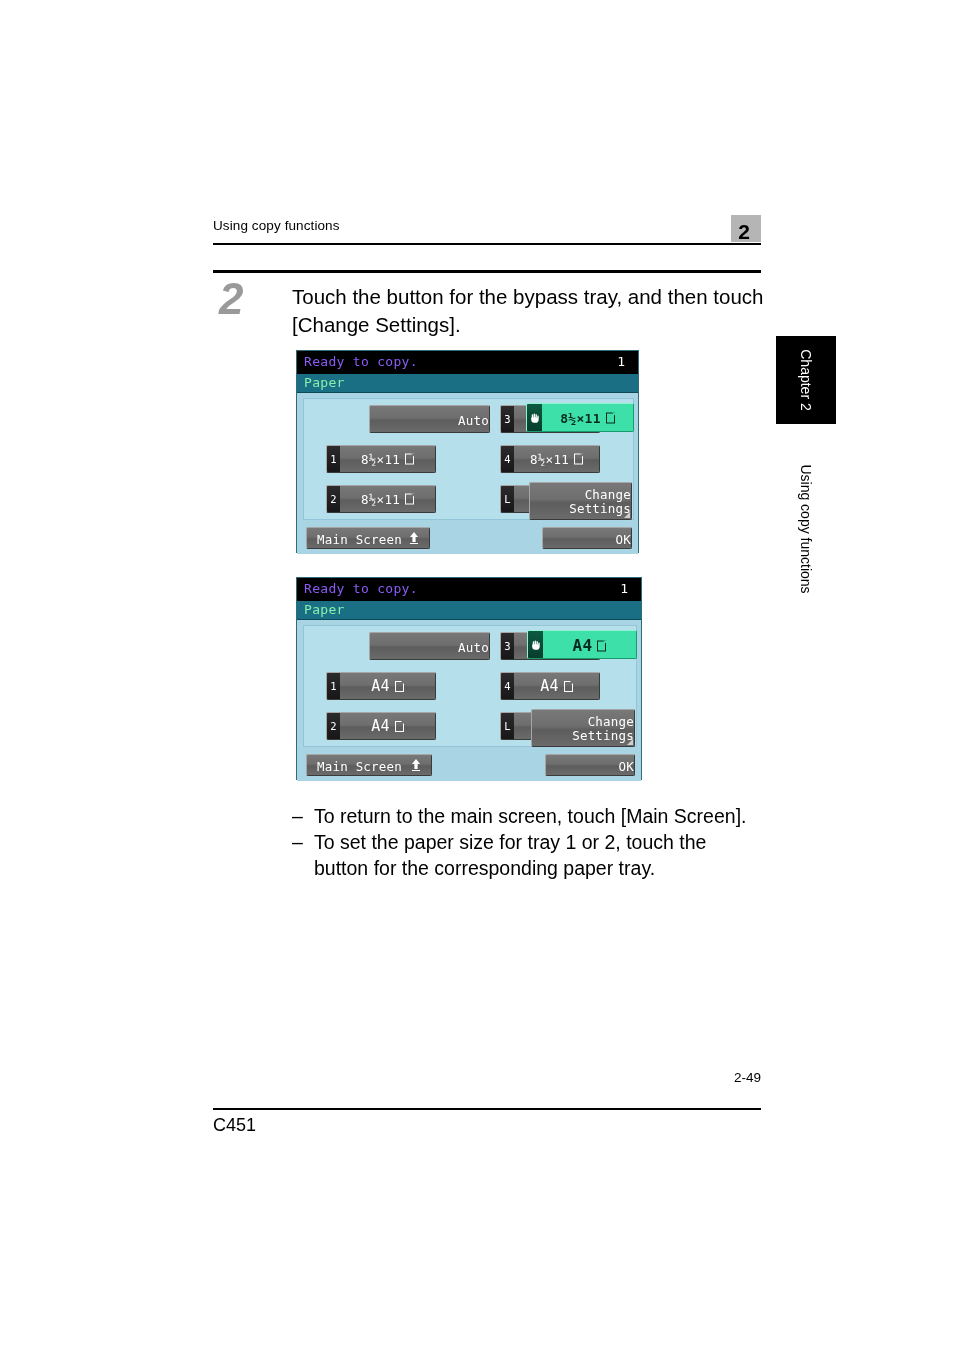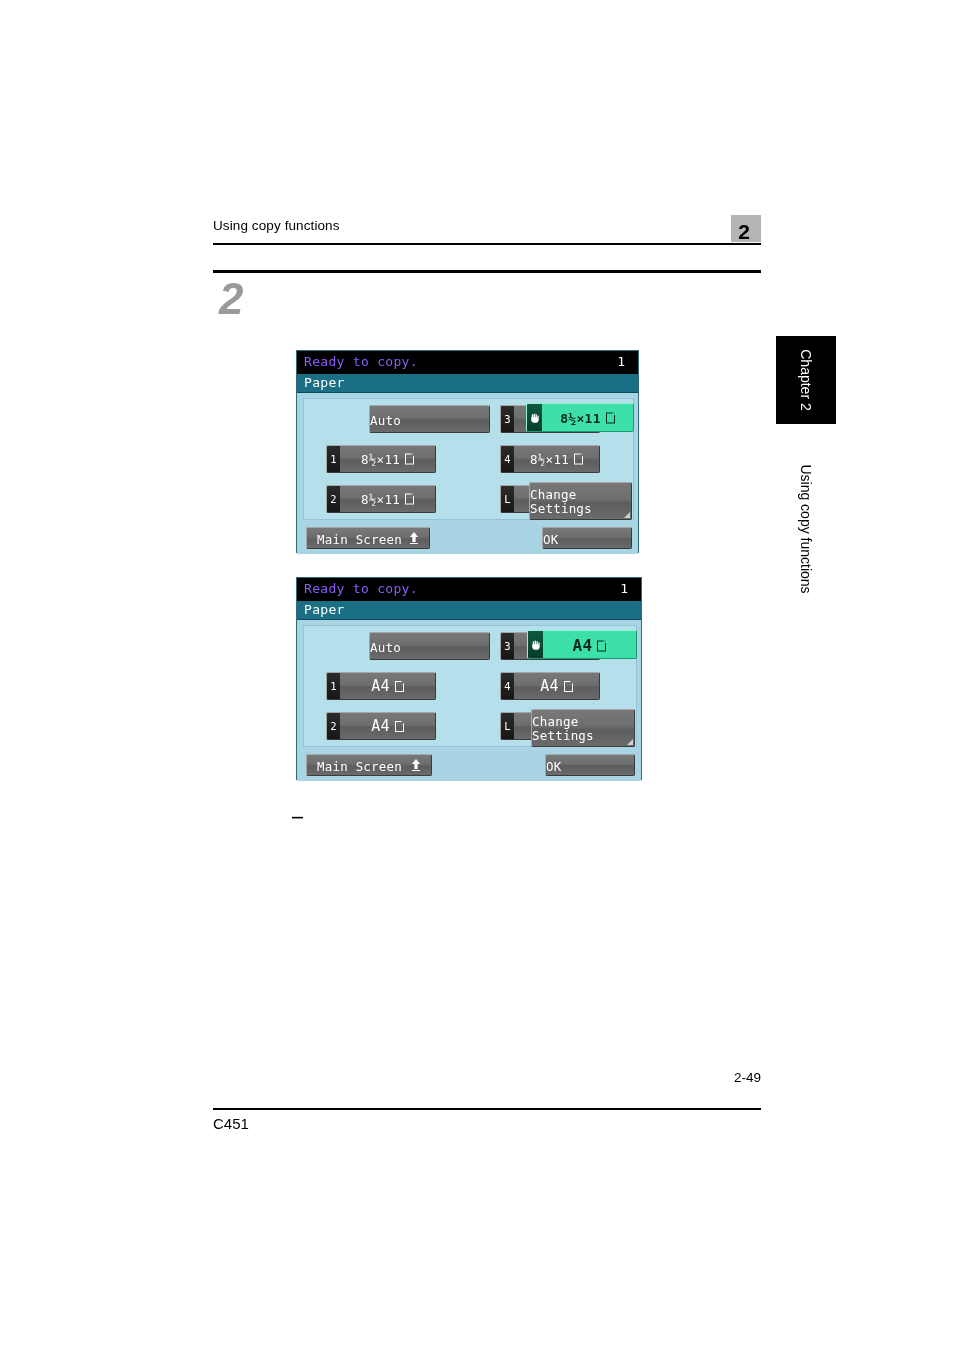--- a/index.html
+++ b/index.html
@@ -136,21 +136,21 @@
     background: #1b6f84;
     border-bottom: 1px solid #0c4a5a;
     box-sizing: border-box;
   }
   .lcd-tab-label {
     position: absolute;
     left: 7px;
     top: 1px;
     font-family: "DejaVu Sans Mono", monospace;
     font-size: 13px;
-    color: #ffffff;
+    color: #86efac;
     letter-spacing: 0.3px;
   }
   .lcd-body {
     position: relative;
     background: #a9d4e4;
     box-sizing: border-box;
   }
   .lcd-inner {
     position: absolute;
     background: #b6dfec;
@@ -169,21 +169,21 @@
     border-bottom: 1px solid #3a3a3a;
     border-radius: 2px;
     color: #ffffff;
     font-family: "DejaVu Sans Mono", monospace;
     overflow: hidden;
   }
   .btn .lbl {
     position: absolute;
     left: 0;
     right: 0;
-    text-align: left;
+    text-align: right;
     font-size: 12.5px;
     letter-spacing: 0.2px;
     white-space: nowrap;
   }
   .btn-tray {
     
   }
   .tray-strip {
     position: absolute;
     left: 0;
@@ -361,21 +361,21 @@
     left: 213px;
     top: 1108px;
     width: 548px;
     height: 1.5px;
     background: #000;
   }
   .footer-left {
     position: absolute;
     left: 213px;
     top: 1115px;
-    font-size: 15px;
+    font-size: 18px;
   }
   .footer-right {
     position: absolute;
     right: 193px;
     top: 1070px;
     font-size: 13.5px;
   }
 </style>
 </head>
 <body>
@@ -384,20 +384,21 @@
 
   <div class="header">
     <div class="header-title">Using copy functions</div>
     <div class="header-chapter-box"></div>
     <div class="header-chapter-num">2</div>
   </div>
   <div class="header-rule"></div>
 
   <div class="step-rule"></div>
   <div class="step-number">2</div>
+  <div class="step-text">Touch the button for the bypass tray, and then touch [Change Settings].</div>
 
   <div class="lcd" style="left:296px; top:350px; width:342px; width:343px; height:203px;">
     <div class="lcd-titlebar">
       <div class="lt-text">Ready to copy.</div>
       <div class="lt-count">1</div>
     </div>
     <div class="lcd-tabrow">
       <div class="lcd-tab-label">Paper</div>
     </div>
     <div class="lcd-body" style="height:161px;">
@@ -546,23 +547,25 @@
 
       <div class="btn" style="left:248px; top:134px; width:90px; height:22px;">
         <div class="lbl" style="top:4px;">OK</div>
       </div>
     </div>
   </div>
 
   <div class="bullets">
     <div class="bullet-row">
       <span class="bullet-dash">–</span>
+      <span>To return to the main screen, touch [Main Screen].</span>
     </div>
     <div class="bullet-row">
       <span class="bullet-dash">–</span>
+      <span>To set the paper size for tray 1 or 2, touch the button for the corresponding paper tray.</span>
     </div>
   </div>
 
   <div class="side-tab-black">
     <span>Chapter 2</span>
   </div>
   <div class="side-tab-text">
     <span>Using copy functions</span>
   </div>
 

